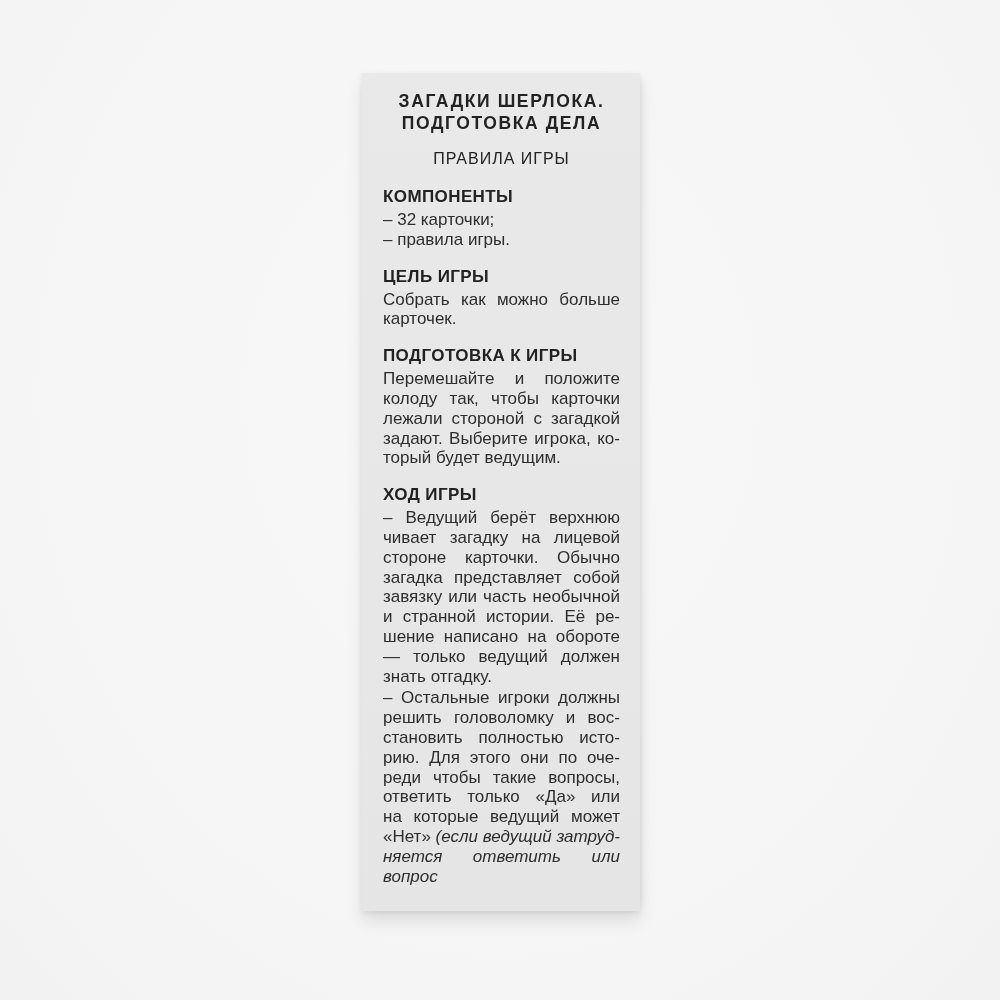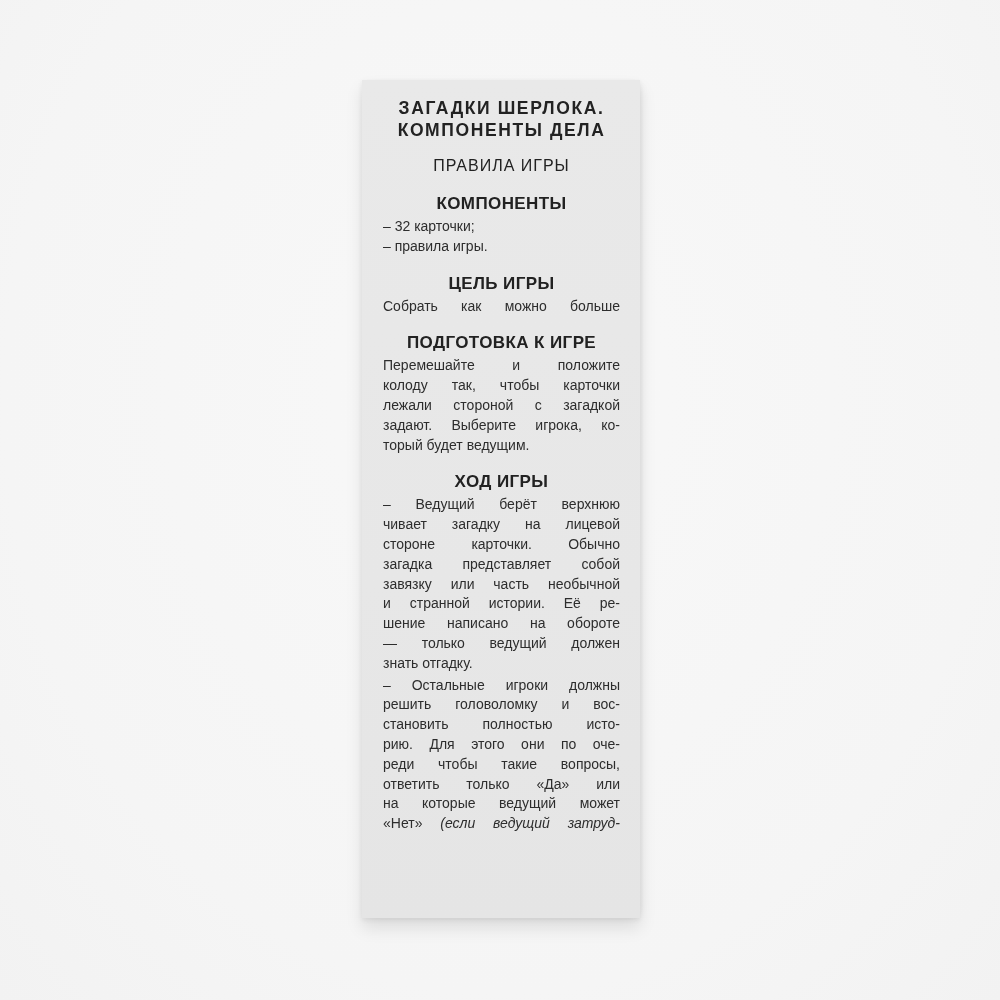--- a/index.html
+++ b/index.html
@@ -12,21 +12,21 @@
     font-family: "Liberation Sans", "DejaVu Sans", sans-serif;
   }
   .photo-bg {
     position: absolute;
     inset: 0;
     background: radial-gradient(ellipse at 50% 40%, #f8f8f8 0%, #f5f5f5 70%, #f2f2f2 100%);
   }
   .card {
     position: absolute;
     left: 362px;
-    top: 80px;
+    top: 73px;
     width: 278px;
     height: 838px;
     box-sizing: border-box;
     padding: 17px 20px 0 21px;
     background: linear-gradient(180deg, #e9e9e9 0%, #e7e7e7 60%, #e5e5e5 100%);
     box-shadow: 0 10px 16px rgba(0,0,0,0.10), 0 2px 5px rgba(0,0,0,0.07), 6px 0 10px -6px rgba(0,0,0,0.06);
     color: #2d2d2d;
   }
   .title {
     margin: 0;
@@ -45,60 +45,60 @@
     letter-spacing: 1px;
     text-align: center;
     color: #222;
   }
   .sec-h {
     margin: 16px 0 0 0;
     font-size: 17px;
     line-height: 22px;
     font-weight: bold;
     letter-spacing: 0.4px;
-    text-align: center;
     color: #222;
   }
   .block { margin-top: 2px; }
   .line {
-    font-size: 14px;
+    font-size: 17px;
     line-height: 19.8px;
     white-space: normal;
     text-align: left;
   }
   .line.just {
     text-align: justify;
     text-align-last: justify;
     text-justify: inter-word;
   }
   .it { font-style: italic; }
 </style>
 </head>
 <body>
 
 <div class="photo-bg">
   <div class="card">
-    <h1 class="title"><span>ЗАГАДКИ ШЕРЛОКА.</span><br><span>КОМПОНЕНТЫ ДЕЛА</span></h1>
+    <h1 class="title"><span>ЗАГАДКИ ШЕРЛОКА.</span><br><span>ПОДГОТОВКА ДЕЛА</span></h1>
     <h2 class="subtitle">ПРАВИЛА ИГРЫ</h2>
     <div id="sections">
         <section>
           <h3 class="sec-h">КОМПОНЕНТЫ</h3>
           <div class="block list">
             <div class="line">– 32 карточки;</div>
             <div class="line">– правила игры.</div>
           </div>
         </section>
         <section>
           <h3 class="sec-h">ЦЕЛЬ ИГРЫ</h3>
           <div class="block para">
             <div class="line just">Собрать как можно больше</div>
+            <div class="line">карточек.</div>
           </div>
         </section>
         <section>
-          <h3 class="sec-h">ПОДГОТОВКА К ИГРЕ</h3>
+          <h3 class="sec-h">ПОДГОТОВКА К ИГРЫ</h3>
           <div class="block para">
             <div class="line just">Перемешайте и положите</div>
             <div class="line just">колоду так, чтобы карточки</div>
             <div class="line just">лежали стороной с загадкой</div>
             <div class="line just">задают. Выберите игрока, ко-</div>
             <div class="line">торый будет ведущим.</div>
           </div>
         </section>
         <section>
           <h3 class="sec-h">ХОД ИГРЫ</h3>
@@ -115,17 +115,18 @@
           </div>
           <div class="block para">
             <div class="line just">– Остальные игроки должны</div>
             <div class="line just">решить головоломку и вос-</div>
             <div class="line just">становить полностью исто-</div>
             <div class="line just">рию. Для этого они по оче-</div>
             <div class="line just">реди чтобы такие вопросы,</div>
             <div class="line just">ответить только «Да» или</div>
             <div class="line just">на которые ведущий может</div>
             <div class="line just"><span>«Нет» </span><span class="it">(если ведущий затруд-</span></div>
+            <div class="line just"><span class="it">няется ответить или вопрос</span></div>
           </div>
         </section>
       </div>
   </div>
 </div>
 
 </body></html>

